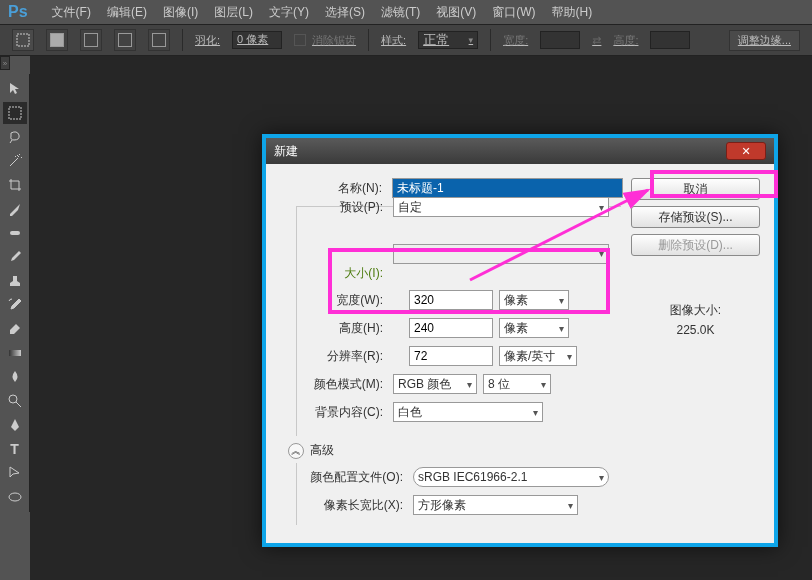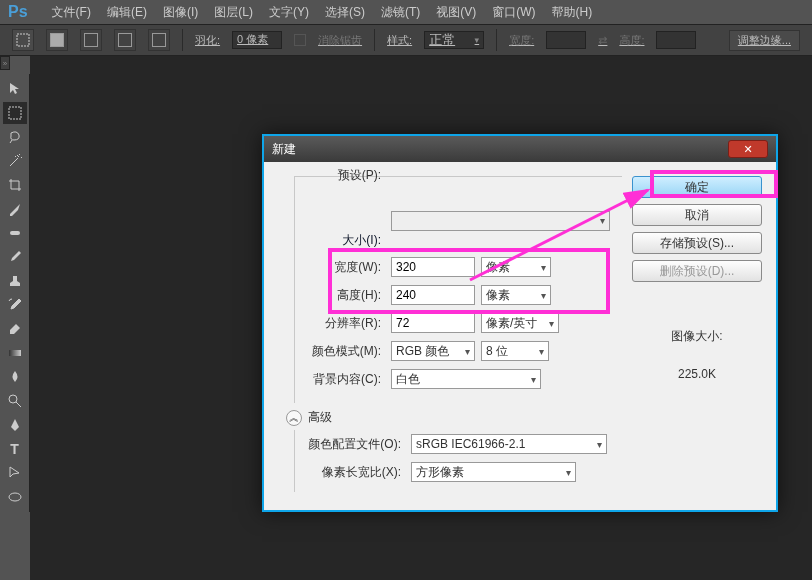--- a/index.html
+++ b/index.html
@@ -15,51 +15,51 @@
 .optionsbar .sep { width:1px; height:22px; background:#2a2a2a; }
 .optionsbar .num-input { width:50px; height:18px; background:#333; border:1px solid #222; color:#bbb; font-size:11px; padding:0 4px; }
 .optionsbar .dd { width:60px; height:18px; background:#333; border:1px solid #222; color:#bbb; font-size:13px; padding:0 4px; display:flex; align-items:center; justify-content:space-between; }
 .optionsbar .dd::after { content:"▾"; font-size:9px; color:#888; }
 .optionsbar .edge-btn { background:#4a4a4a; border:1px solid #333; color:#bbb; font-size:11px; padding:2px 8px; margin-left:auto; }
 .expand-strip { position:absolute; left:0; top:56px; width:10px; height:14px; background:#3f3f3f; border:1px solid #222; display:flex; align-items:center; justify-content:center; font-size:8px; color:#888; }
 .toolbox { position:absolute; left:0; top:74px; width:30px; background:#535353; border-right:1px solid #222; display:flex; flex-direction:column; align-items:center; padding:4px 0; gap:2px; }
 .toolbox .tool { width:24px; height:22px; display:flex; align-items:center; justify-content:center; color:#ccc; font-size:14px; cursor:pointer; position:relative; }
 .toolbox .tool.selected { background:#2b2b2b; }
 .canvas-area { position:absolute; left:30px; top:56px; right:0; bottom:0; background:#262626; }
-.dialog { position:absolute; left:262px; top:134px; width:516px; background:#f0f0f0; border:2px solid #0ea5e9; box-shadow:0 0 20px rgba(0,0,0,0.6); font-size:12px; color:#333; }
+.dialog { position:absolute; left:262px; top:134px; width:516px; background:#f0f0f0; border:4px solid #0ea5e9; box-shadow:0 0 20px rgba(0,0,0,0.6); font-size:12px; color:#333; }
 .dlg-title { height:26px; background:linear-gradient(#5a5a5a,#3a3a3a); color:#fff; display:flex; align-items:center; padding:0 8px; justify-content:space-between; font-size:12px; }
 .dlg-close { width:40px; height:18px; background:#c0392b; border:1px solid #7a1f17; border-radius:3px; display:flex; align-items:center; justify-content:center; color:#fff; font-size:11px; cursor:pointer; }
 .dlg-body { padding:14px 14px 18px 14px; display:flex; }
 .left-col { flex:1; }
 .right-col { width:130px; margin-left:8px; display:flex; flex-direction:column; gap:6px; align-items:stretch; }
 .row { display:flex; align-items:center; margin-bottom:8px; gap:6px; }
 .row .label { width:106px; text-align:right; padding-right:4px; color:#333; }
-.row .label.dim { color:#0f172a;margin-top:40px; }
+.row .label.dim { color:#4d7c0f;margin-top:40px; }
 .text-input { height:20px; border:1px solid #999; background:#fff; padding:0 4px; font-size:12px; }
 .text-input.name { flex:1; background:#0a63ac; color:#fff; }
 .text-input.name::selection { background:#fff; color:#0a63ac; }
 .preset-sel { flex:1; height:20px; border:1px solid #999; background:#fff; padding:0 4px; display:flex; align-items:center; justify-content:space-between; }
 .preset-sel::after { content:"▾"; font-size:10px; color:#555; }
 .fieldgroup { border:1px solid #c8c8c8; border-top:1px solid #c8c8c8; margin-left:16px; margin-right:2px; padding:10px 12px 6px 0; position:relative; border-bottom:none; border-right:none; }
 .fieldgroup.bottom { border-top:none; padding-top:4px; padding-bottom:2px; }
 .pink-box { position:absolute; border:4px solid #ff2fd6; pointer-events:none; }
 .pink1 { left:650px; top:170px; width:128px; height:28px; }
 .pink2 { left:328px; top:248px; width:282px; height:66px; }
 .pink-arrow { position:absolute; pointer-events:none; }
-.num-input-d { width:84px; height:20px; border:1px solid #999; background:#fff; padding:0 4px; font-size:12px; }
+.num-input-d { width:84px; height:20px; border:1px solid #999; background:#fff; padding:0 4px; font-size:12px;margin-left:16px; }
 .unit-sel { width:70px; height:20px; border:1px solid #999; background:#fff; padding:0 4px; display:flex; align-items:center; justify-content:space-between; font-size:12px; }
 .unit-sel::after { content:"▾"; font-size:10px; color:#555; }
 .unit-sel.wide { width:124px; }
 .advanced-toggle { display:flex; align-items:center; gap:6px; margin:6px 0 4px 8px; }
 .advanced-toggle .chev { width:16px; height:16px; border:1px solid #999; border-radius:8px; display:flex; align-items:center; justify-content:center; font-size:10px; background:#f8f8f8; }
 .button { height:22px; border:1px solid #8a8a8a; background:linear-gradient(#fefefe,#e2e2e2); border-radius:3px; font-size:12px; cursor:pointer; display:flex; align-items:center; justify-content:center; }
 .button.ok { background:linear-gradient(#cfeeff,#98d5f5); border:1px solid #3a92ce; }
 .button.disabled { color:#999; }
 .img-size { text-align:center; margin-top:40px; color:#333; }
-.img-size .val { margin-top:22px; }
+.img-size .val { margin-top:4px; }
 </style>
 </head>
 <body>
 
 <div class="menubar">
   <span class="logo">Ps</span>
   <span class="menu-item">文件(F)</span>
   <span class="menu-item">编辑(E)</span>
   <span class="menu-item">图像(I)</span>
   <span class="menu-item">图层(L)</span>
@@ -85,21 +85,21 @@
     </span>
   <span class="opt-btn">
       <span class="sel-mode"></span>
     </span>
   <span class="opt-btn">
       <span class="sel-mode"></span>
     </span>
   <span class="sep"></span>
   <span>羽化:</span>
   <span class="num-input">0 像素</span>
-  <span style="display:flex;align-items:center;gap:12px;color:#777;">
+  <span style="display:flex;align-items:center;gap:6px;color:#777;">
       <span style="width:12px;height:12px;border:1px solid #555;display:inline-block;"></span>
       <span>消除锯齿</span>
     </span>
   <span class="sep"></span>
   <span>样式:</span>
   <span class="dd">正常</span>
   <span class="sep"></span>
   <span style="color:#777;">宽度:</span>
   <span class="num-input" style="width:40px;"></span>
   <span style="color:#666;">⇄</span>
@@ -208,23 +208,30 @@
 
 <div class="canvas-area"></div>
 
 <div class="dialog">
   <div class="dlg-title">
     <span>新建</span>
     <span class="dlg-close">✕</span>
   </div>
   <div class="dlg-body">
     <div class="left-col">
+      <div class="row">
+        <span class="label">名称(N):</span>
+        <input class="text-input name" value="未标题-1" style="">
+      </div>
       <div class="fieldgroup">
         <div class="row" style="margin-top:-20px;">
           <span class="label" style="width:90px;">预设(P):</span>
+          <span class="preset-sel">
+              <span>自定</span>
+            </span>
         </div>
         <div class="row">
           <span class="label dim" style="width:90px;">大小(I):</span>
           <span class="preset-sel" style="background:#eee;color:#aaa;">
               <span></span>
             </span>
         </div>
         <div class="row">
           <span class="label" style="width:90px;">宽度(W):</span>
           <input class="num-input-d" value="320" style="">
@@ -262,34 +269,33 @@
             </span>
         </div>
       </div>
       <div class="advanced-toggle">
         <span class="chev">︽</span>
         <span>高级</span>
       </div>
       <div class="fieldgroup bottom">
         <div class="row">
           <span class="label" style="width:110px;">颜色配置文件(O):</span>
-          <span class="unit-sel wide" style="width:196px;">
+          <span class="unit-sel wide" style="width:196px;border-radius:10px;">
               <span>sRGB IEC61966-2.1</span>
             </span>
         </div>
         <div class="row">
           <span class="label" style="width:110px;">像素长宽比(X):</span>
           <span class="unit-sel wide" style="width:165px;">
               <span>方形像素</span>
             </span>
         </div>
       </div>
     </div>
     <div class="right-col">
-      <div class="button ok">确定</div>
       <div class="button">取消</div>
       <div class="button">存储预设(S)...</div>
       <div class="button disabled">删除预设(D)...</div>
       <div class="img-size">
         <div>图像大小:</div>
         <div class="val">225.0K</div>
       </div>
     </div>
   </div>
 </div>

